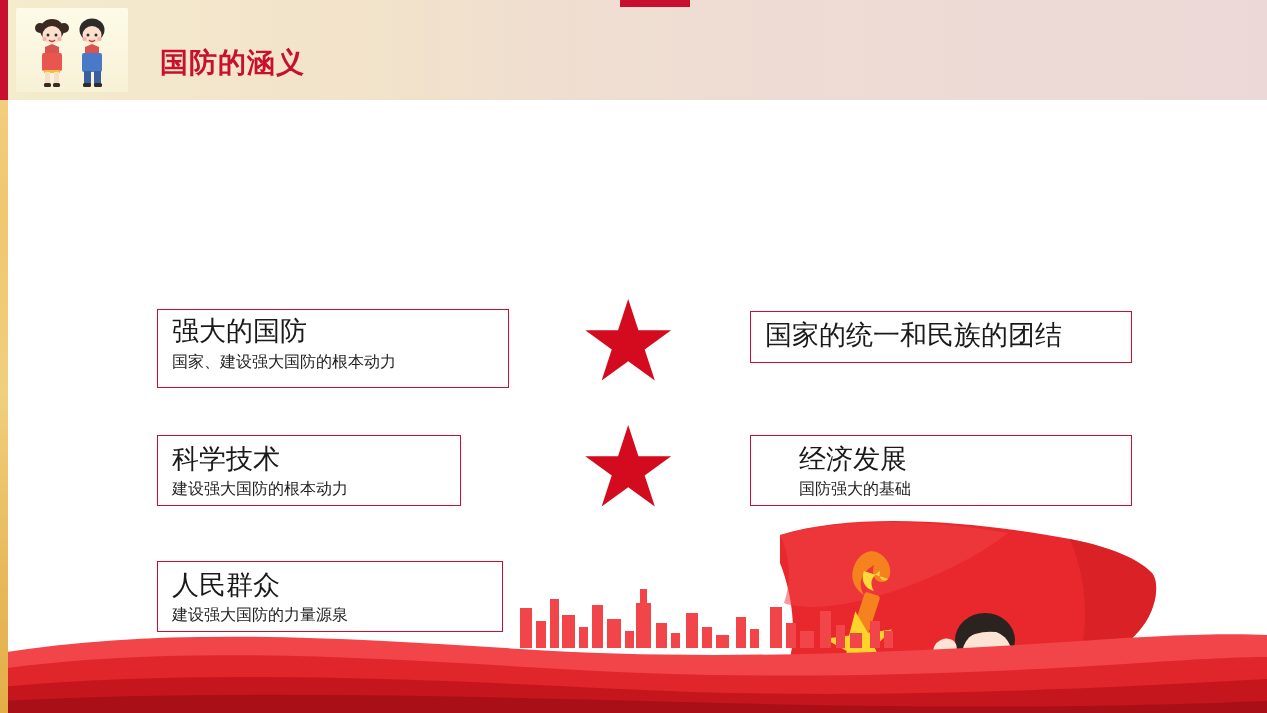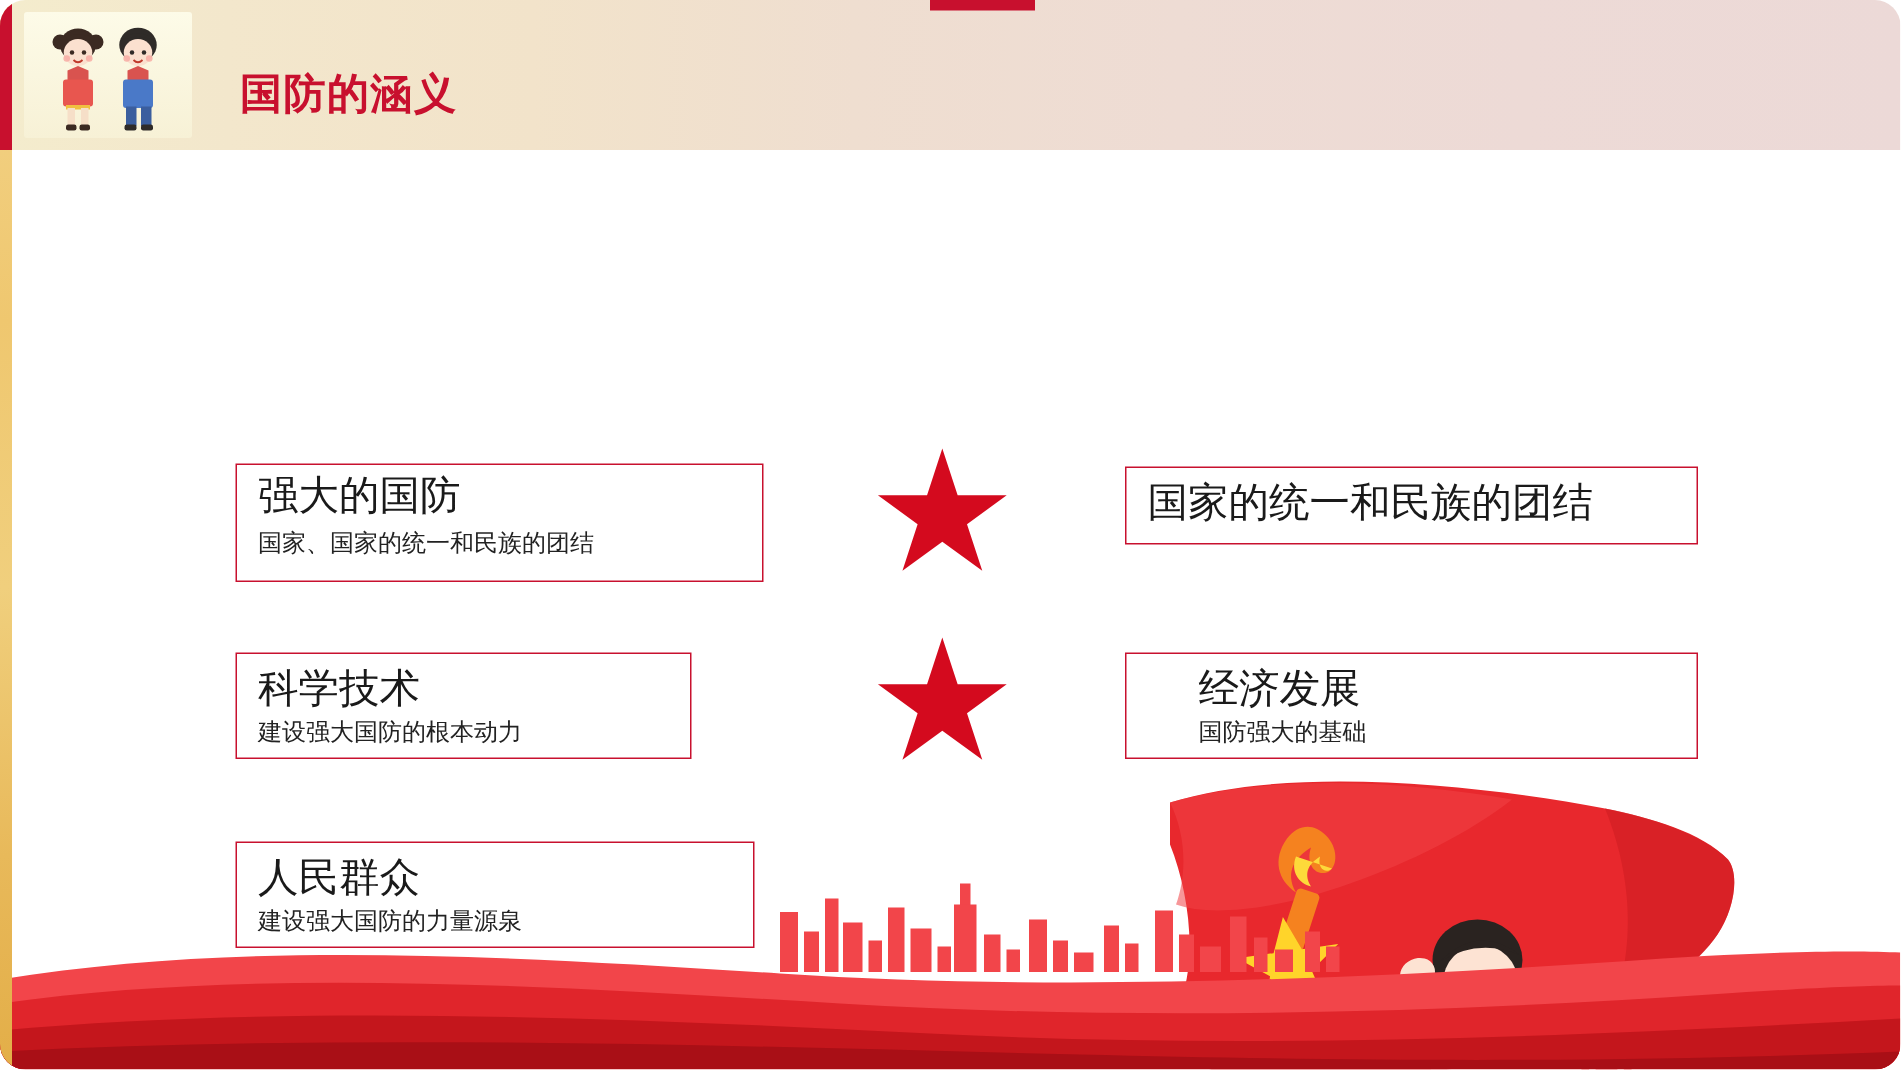--- a/index.html
+++ b/index.html
@@ -7,21 +7,20 @@
     width: 1267px; height: 713px;
     overflow: hidden;
     background: #ffffff;
     font-family: "Liberation Sans", sans-serif;
   }
   .slide {
     position: relative;
     width: 1267px; height: 713px;
     background: #ffffff;
     overflow: hidden;
-    border-radius: 17px;
   }
 
   
   .left-stripe {
     position: absolute;
     left: 0; top: 0;
     width: 8px; height: 713px;
     background: linear-gradient(180deg,#f3d48a 0%, #efc76f 30%, #f0cf7d 55%, #e8b95a 80%, #e3ae48 100%);
     z-index: 6;
   }
@@ -239,21 +238,21 @@
           <path d="M318 190 l-7 15 l9 -4 z" fill="#e8282d"></path>
           <path d="M344 190 l7 15 l-9 -4 z" fill="#e8282d"></path>
           <path d="M304 192 L292 164 L306 158 L320 188 Z" fill="#ffffff"></path>
           <ellipse cx="296" cy="158" rx="10" ry="8.5" fill="#fde3d3" transform="rotate(-25 296 158)"></ellipse>
         </g>
       </svg>
     </div>
 
     <div class="tbox" id="box-qiangda">
       <div class="t-title">强大的国防</div>
-      <div class="t-sub">国家、国家的统一和民族的团结</div>
+      <div class="t-sub">国家、建设强大国防的根本动力</div>
     </div>
 
     <div class="tbox" id="box-kexue">
       <div class="t-title">科学技术</div>
       <div class="t-sub">建设强大国防的根本动力</div>
     </div>
 
     <div class="tbox" id="box-renmin">
       <div class="t-title">人民群众</div>
       <div class="t-sub">建设强大国防的力量源泉</div>

